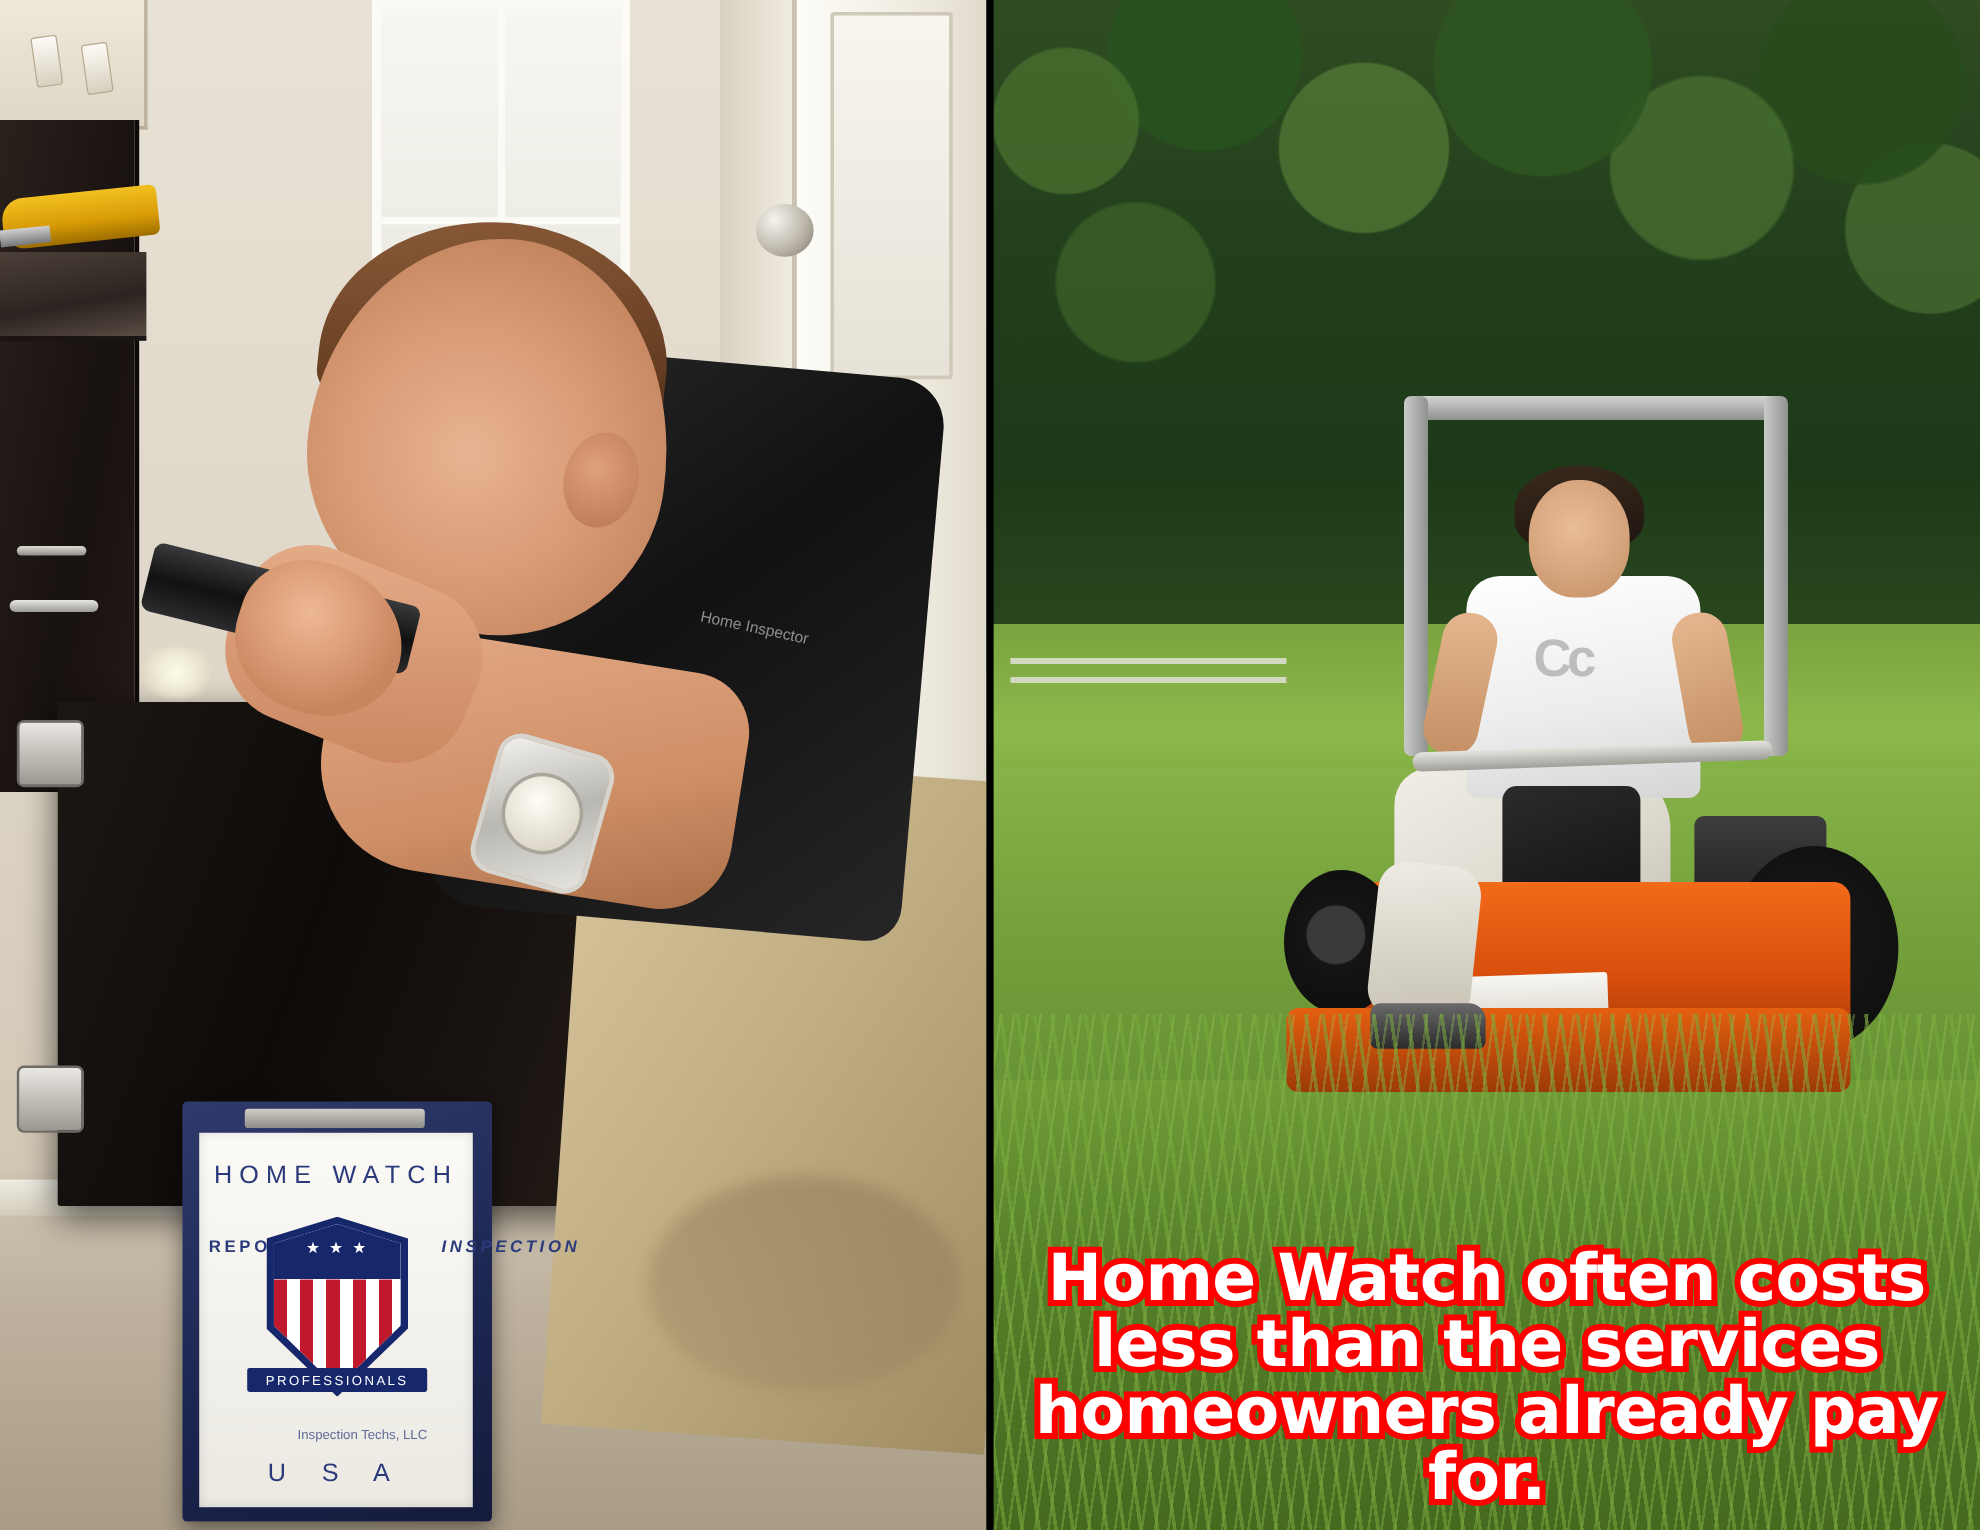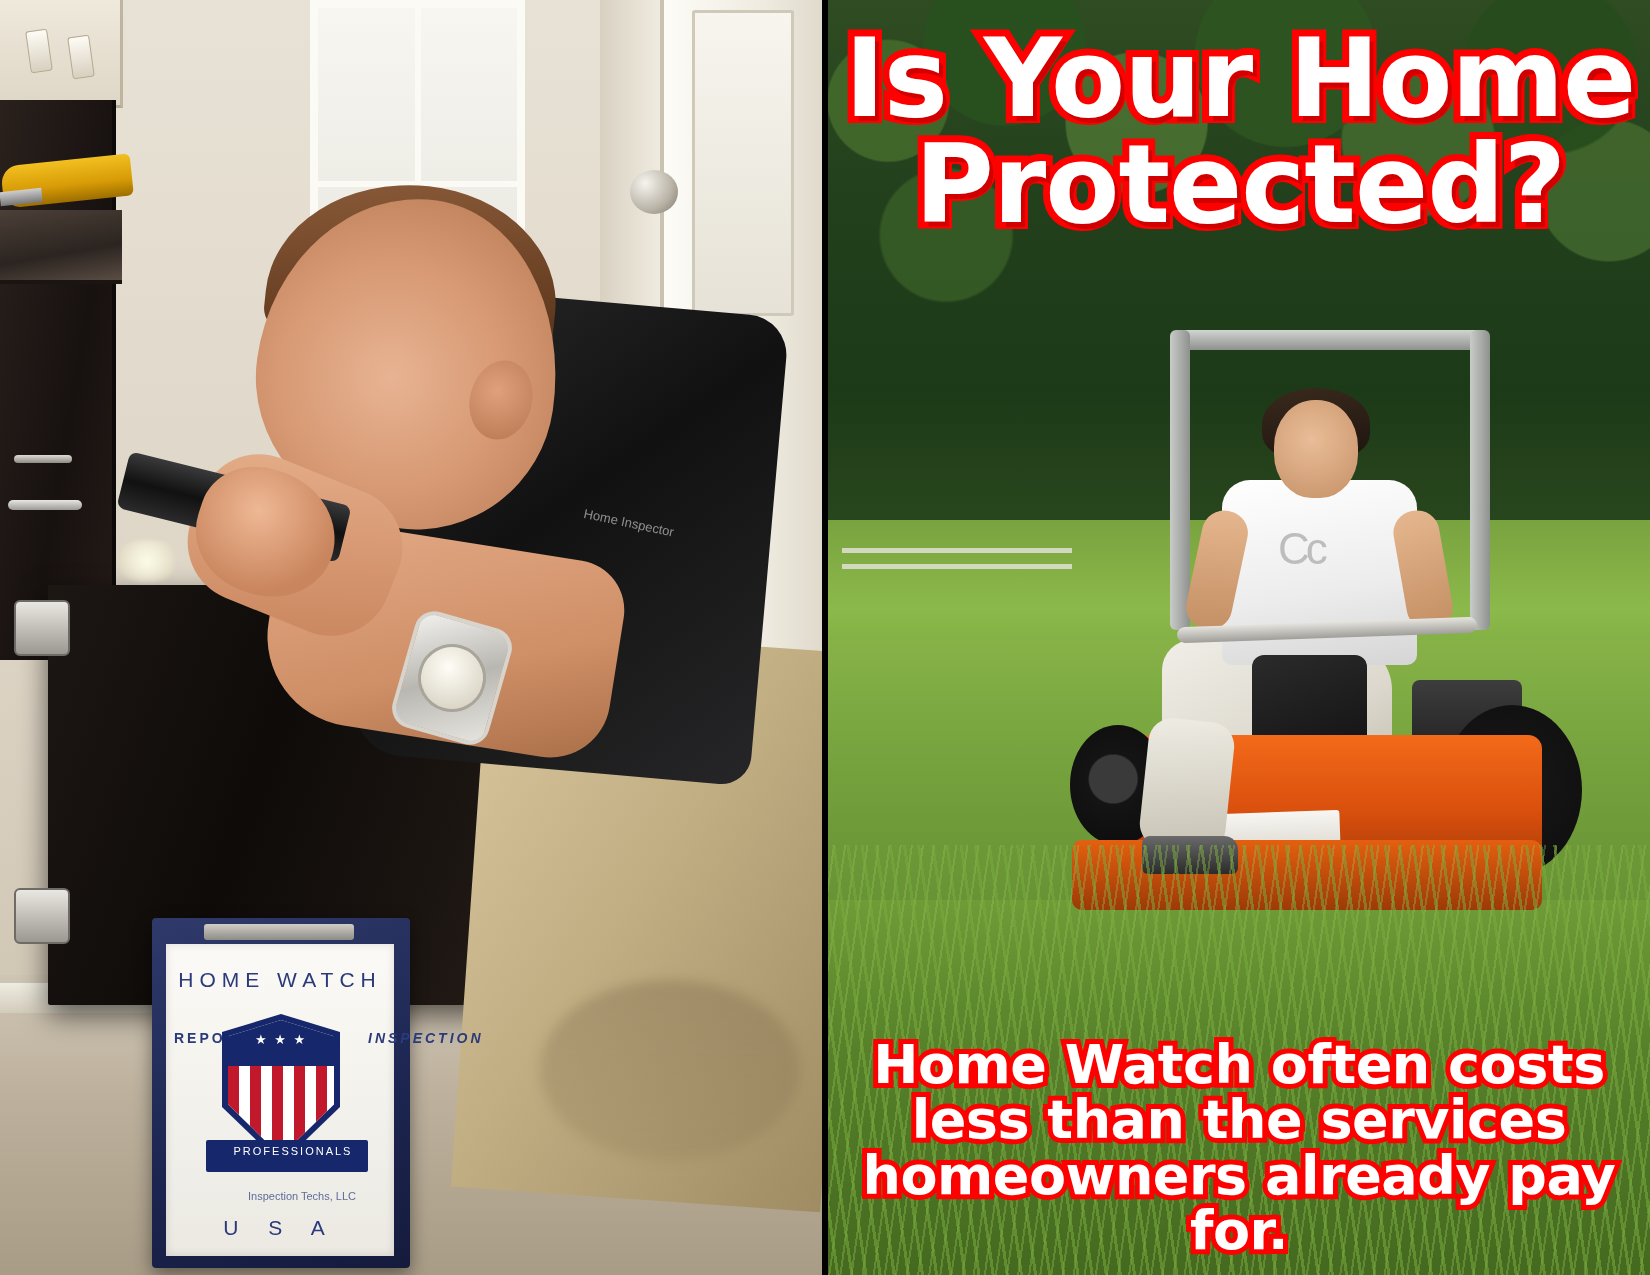--- a/index.html
+++ b/index.html
@@ -389,29 +389,28 @@
   .stripes {
     position: absolute;
     left: 0; top: 46px;
     width: 106px; height: 90px;
     background: repeating-linear-gradient(90deg,#c2182c 0 11px,#ffffff 11px 22px);
     clip-path: polygon(0 0, 100% 0, 100% 62%, 50% 100%, 0 62%);
   }
   .pro-banner {
     position: absolute;
     left: 40px; top: 196px;
-    width: 150px; height: 32px;
+    width: 150px; height: 20px;
     background: #16286b;
     color: #fff;
     font-size: 11px;
     letter-spacing: 2px;
     text-align: center;
     line-height: 22px;
     border-radius: 2px;
-    padding-left: 12px;
   }
   .binder-sub {
     position: absolute;
     left: 0; bottom: 54px;
     width: 272px;
     text-align: center;
     font-size: 11px;
     color: #3a4a86;
     opacity: .8;
   }
@@ -573,21 +572,21 @@
     width: 195px; height: 185px;
     background: linear-gradient(170deg,#ffffff 0%, #ececec 60%, #d5d5d5 100%);
     border-radius: 28px 28px 10px 10px;
   }
   .rider-shirt-logo {
     position: absolute;
     left: 56px; top: 42px;
     width: 90px; height: 54px;
     color: #bdbdbd;
     font-size: 44px;
-    font-weight: normal;
+    font-weight: bold;
     letter-spacing: -4px;
     line-height: 54px;
   }
   .rider-arm-l, .rider-arm-r {
     position: absolute;
     top: 510px;
     width: 46px; height: 120px;
     background: linear-gradient(170deg,#e6b78f,#c38e63);
     border-radius: 22px;
   }
@@ -765,20 +764,16 @@
     <div class="mower-body"></div>
     <div class="mower-label"></div>
     <div class="wheel-front"></div>
     <div class="mower-deck"></div>
     <div class="rider-shin"></div>
     <div class="rider-shoe"></div>
 
     <div class="grass-blades"></div>
   </div>
 
-  <div class="headline">
-    <span>Is Your Home</span>
-    <span class="line2">Protected?</span>
-  </div>
 
   <div class="subline">Home Watch often costs less than the services homeowners already pay for.</div>
 
 </div>
 
 </body></html>

